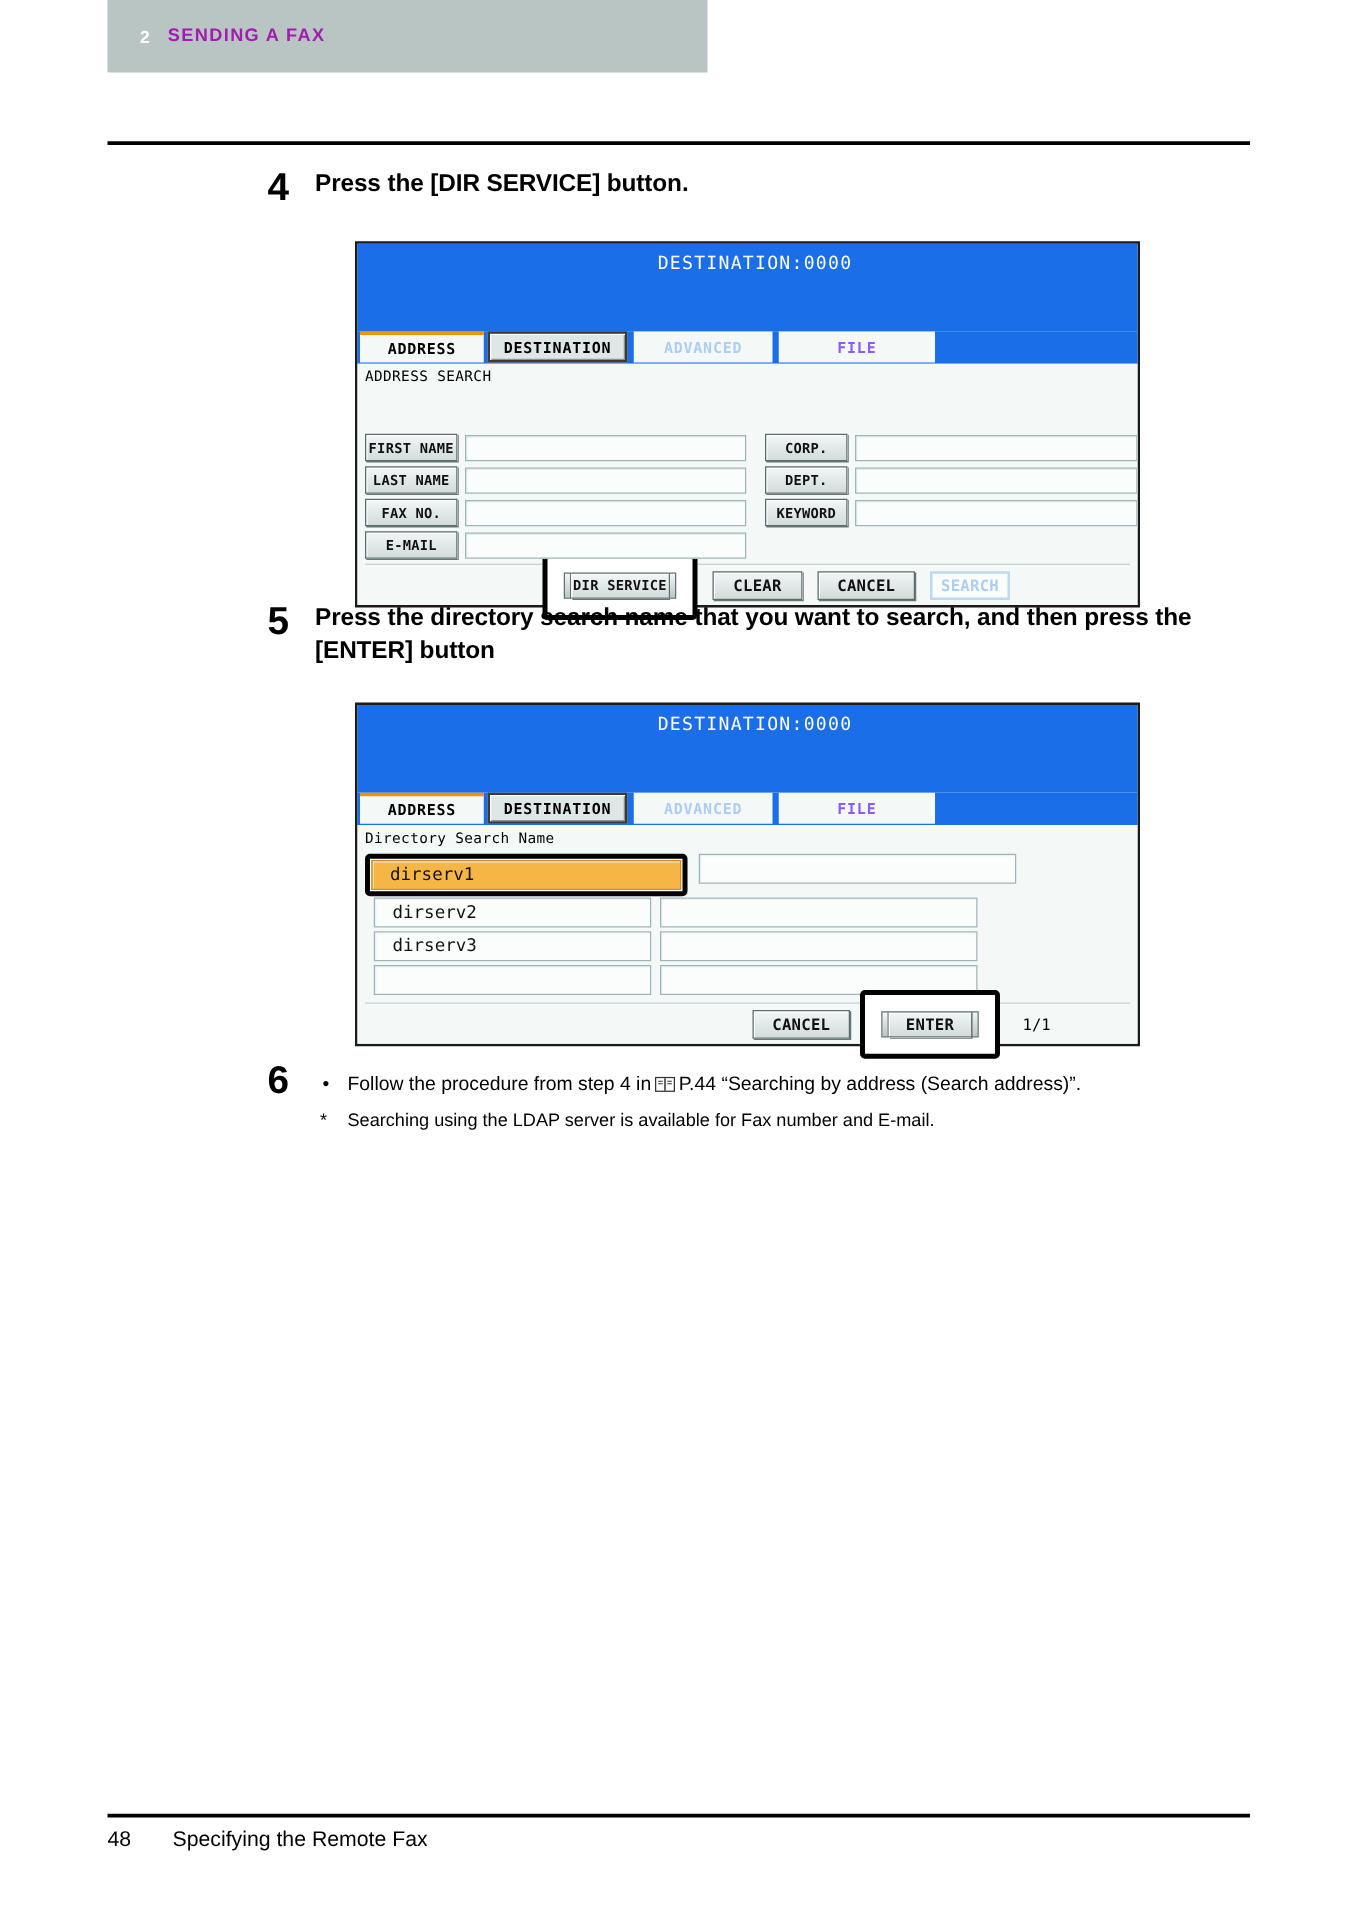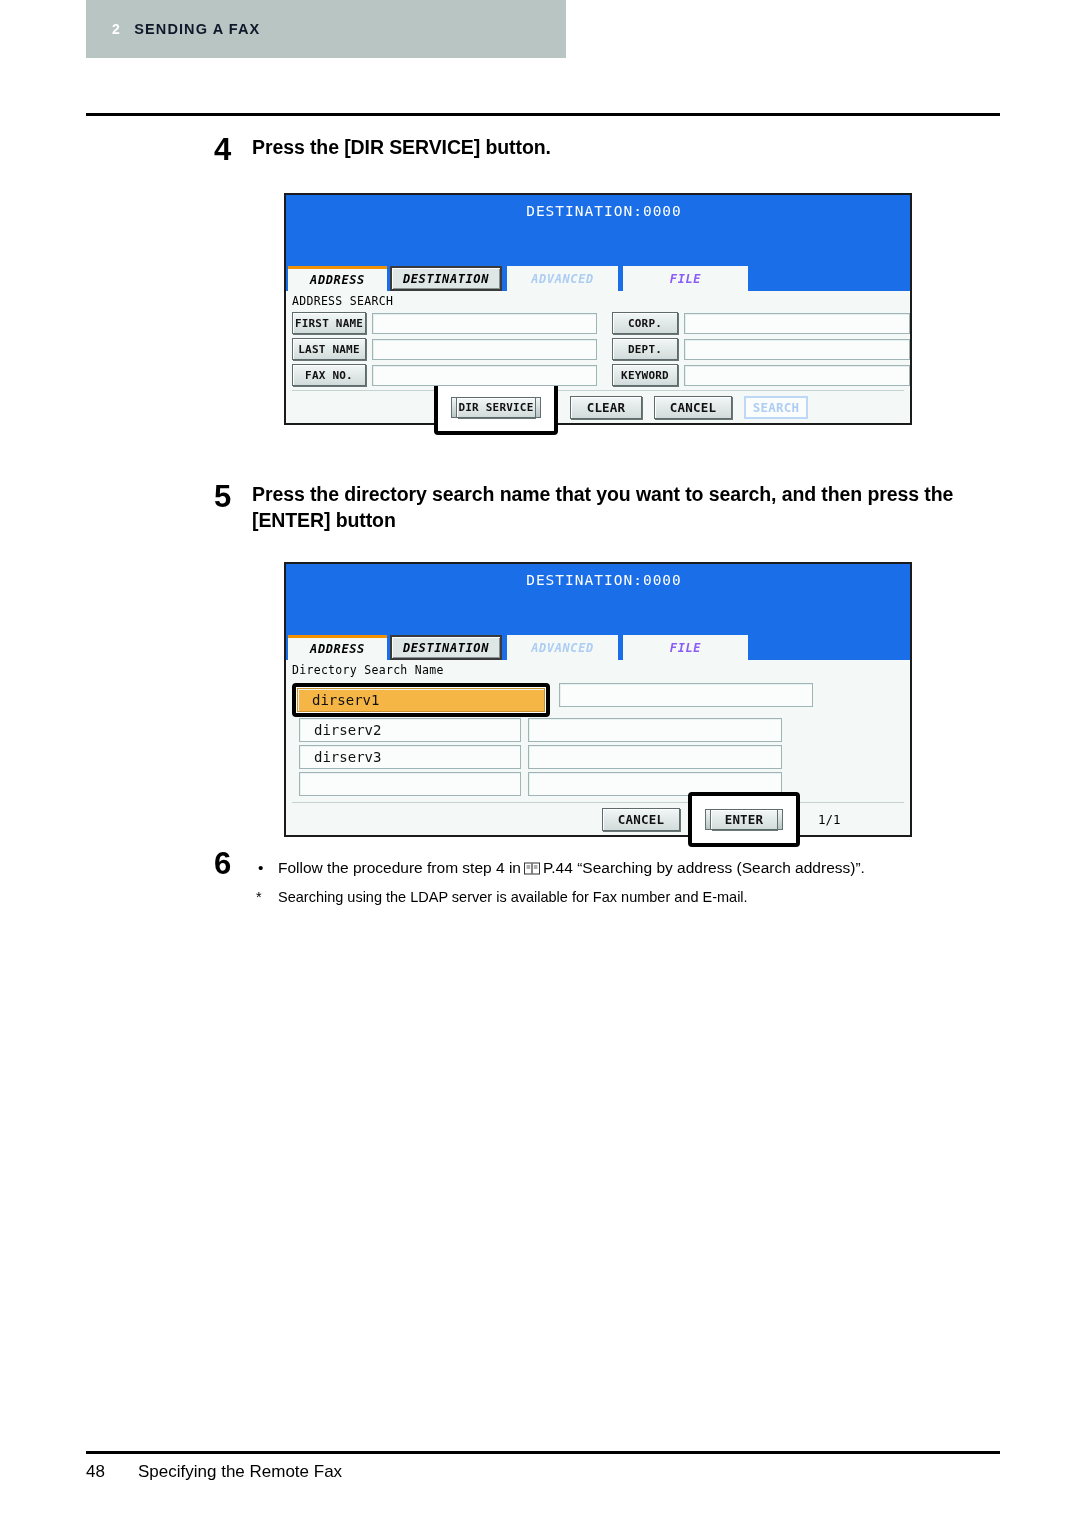--- a/index.html
+++ b/index.html
@@ -14,21 +14,21 @@
   }
 
   
   .chapter-bar{
     position:absolute; left:86px; top:0; width:480px; height:58px;
     background:#b9c5c3;
     display:flex; align-items:center; gap:14px;
     padding-left:26px;
   }
   .chapter-num{ font-size:14px; font-weight:bold; color:#ffffff; letter-spacing:.5px; }
-  .chapter-title{ font-size:14.5px; font-weight:bold; color:#0f172a; letter-spacing:1.1px; }
+  .chapter-title{ font-size:14.5px; font-weight:bold; color:#a21caf; letter-spacing:1.1px; }
 
   .top-rule{
     position:absolute; left:86px; top:113px; width:914px; height:0;
     border-top:3px solid #000;
   }
 
   
   .step{ position:absolute; display:flex; }
   .step-num{
     width:38px; flex:0 0 38px;
@@ -63,23 +63,22 @@
     background:#1a6ee8; height:70px; position:relative;
   }
   .lcd-dest{
     position:absolute; left:12px; right:0; top:8px;
     text-align:center; color:#ffffff; font-size:14.5px; letter-spacing:1px;
     font-family:"DejaVu Sans Mono", monospace;
   }
 
   
   .tabs{
-    background:#1a6ee8; height:26px; display:flex; align-items:flex-end;
+    background:#1a6ee8; height:26px; display:flex; align-items:flex-start;
     padding-left:2px;
-    font-style:italic;
   }
   .tab{
     height:25px; display:flex; align-items:center; justify-content:center;
     font-size:12px; font-family:"DejaVu Sans Mono", monospace;
     font-weight:bold; letter-spacing:.6px;
   }
   .tab-address{
     width:99px; background:#f4f9f8; color:#000;
     border-top:3px solid #f39200;
   }
@@ -111,21 +110,21 @@
     font-size:11px; font-weight:bold; letter-spacing:.2px;
     display:flex; align-items:center; justify-content:center;
     color:#111;
   }
   .field{
     background:#fbfdfd;
     border:1px solid #9fb5b5;
     box-shadow: inset 1px 1px 0 #e6eeee;
   }
 
-  .form-grid{ position:relative; }
+  .form-grid{ position:relative;margin-top:35px; }
   .frow{ display:flex; align-items:center; margin-bottom:4px; }
   .flabel{ width:74px; height:22px; margin-left:6px; flex:0 0 74px; }
   .finput{ height:21px; margin-left:6px; }
   .left-input{ width:225px; }
   .right-input{ width:226px; }
   .rlabel{ width:66px; height:22px; margin-left:15px; flex:0 0 66px; }
 
   .divider{
     border-top:1px solid #c4d2d2; margin:4px 6px 0 6px;
   }
@@ -230,20 +229,24 @@
         <div class="field finput right-input"></div>
       </div>
 
       <div class="frow">
         <div class="keybtn flabel">FAX NO.</div>
         <div class="field finput left-input"></div>
         <div class="keybtn rlabel">KEYWORD</div>
         <div class="field finput right-input"></div>
       </div>
 
+      <div class="frow">
+        <div class="keybtn flabel">E-MAIL</div>
+        <div class="field finput left-input"></div>
+      </div>
 
     </div>
 
     <div class="divider"></div>
 
     <div class="btn-row" style="padding-left:148px;">
       <span class="ring">
         <span class="sidebars">
           <span class="sidebar-pip"></span>
           <span class="keybtn" style="width:78px;height:21px;border-left:none;border-right:none;">DIR SERVICE</span>

